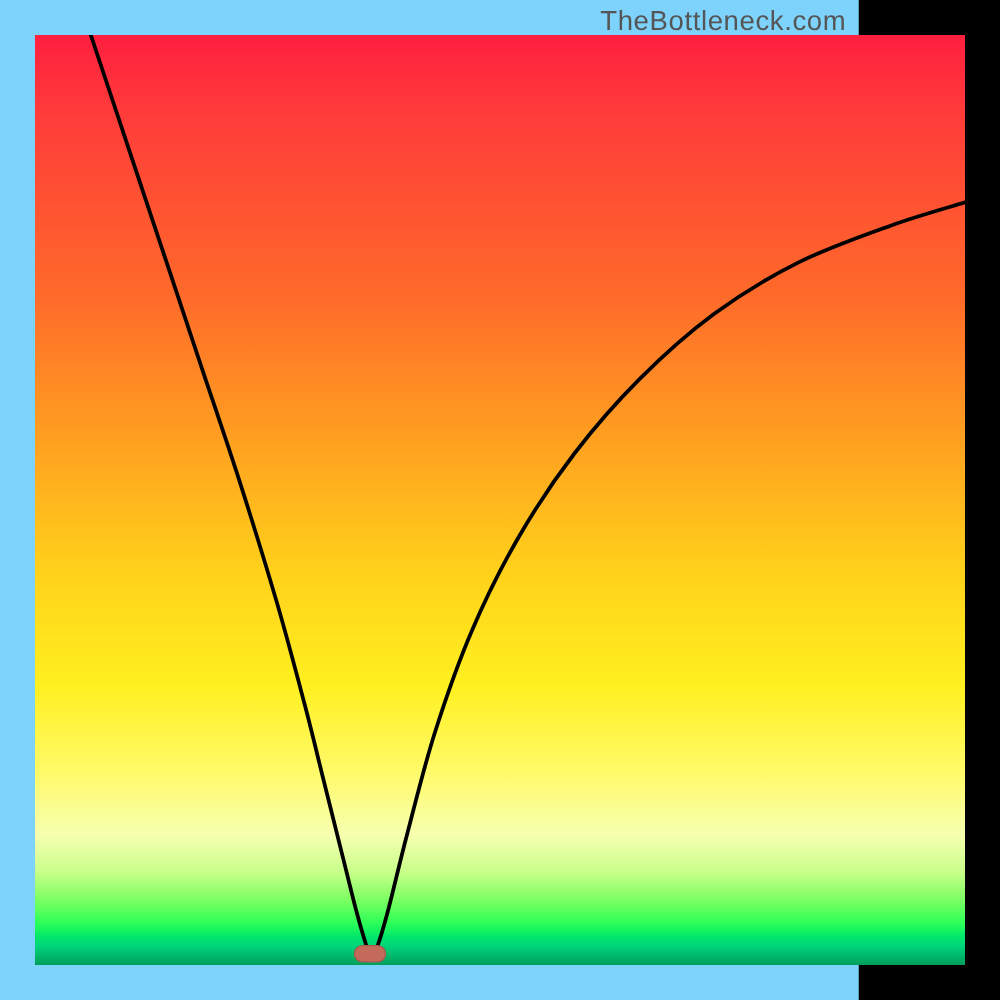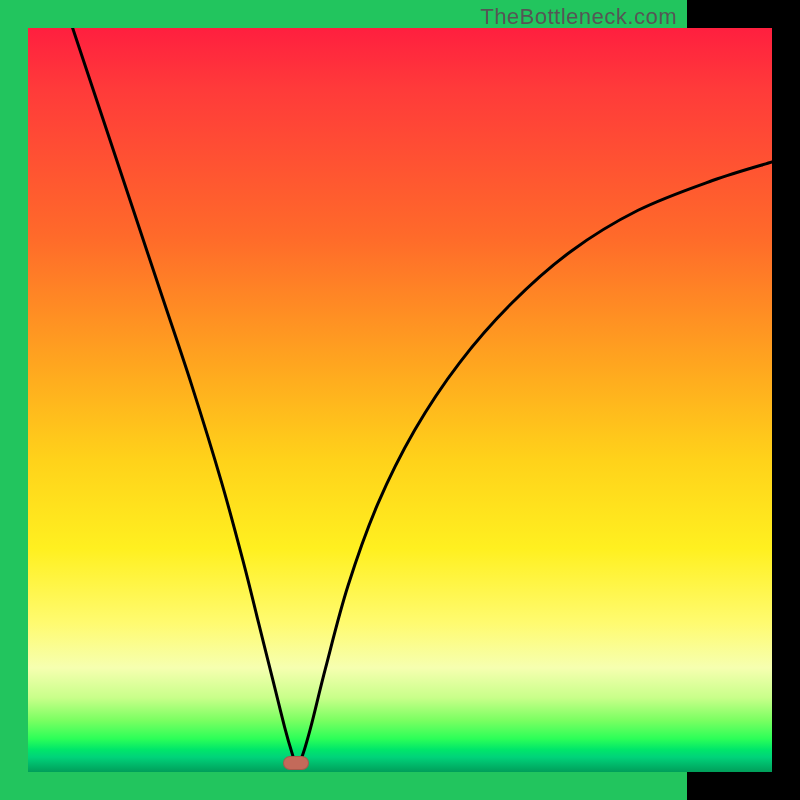--- a/index.html
+++ b/index.html
@@ -8,21 +8,21 @@
     width: 800px;
     height: 800px;
     overflow: hidden;
     background: #000;
     font-family: Arial, Helvetica, sans-serif;
   }
   .frame {
     position: relative;
     width: 687px;
     height: 800px;
-    background: #22c55e;
+    background: #7dd3fc;
   }
   .watermark {
     position: absolute;
     top: 4px;
     right: 10px;
     color: #555;
     font-size: 22px;
     font-weight: 500;
     letter-spacing: 0.5px;
     z-index: 10;

